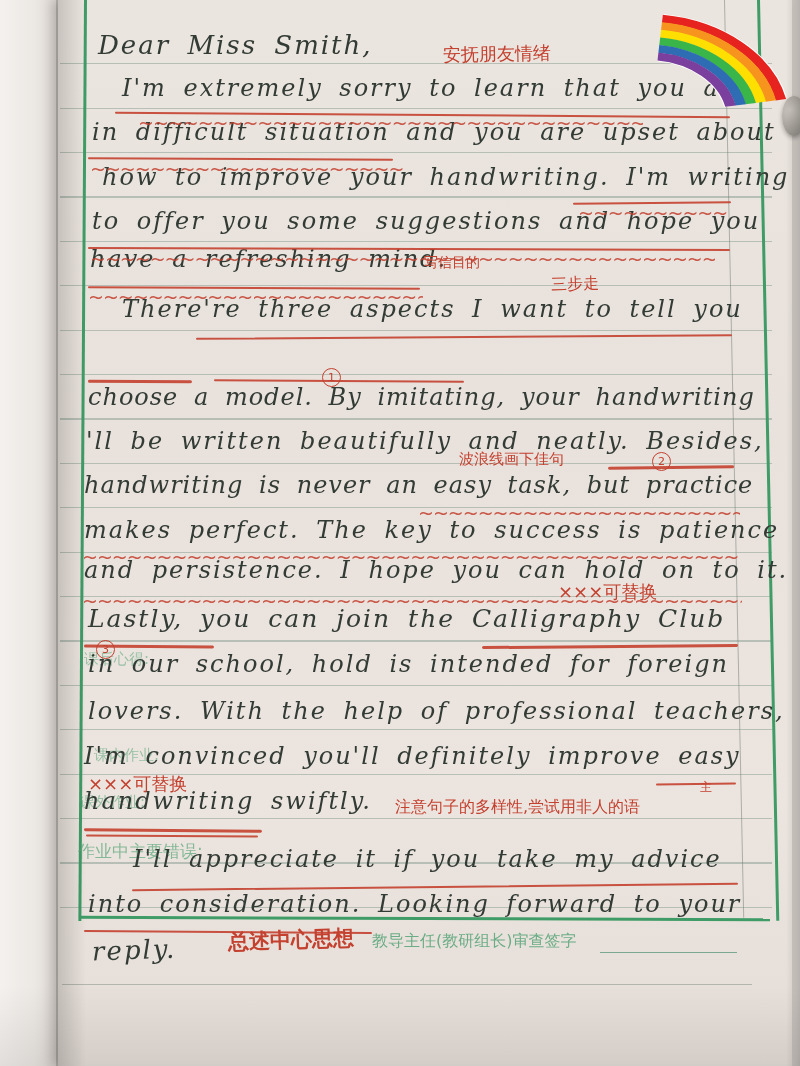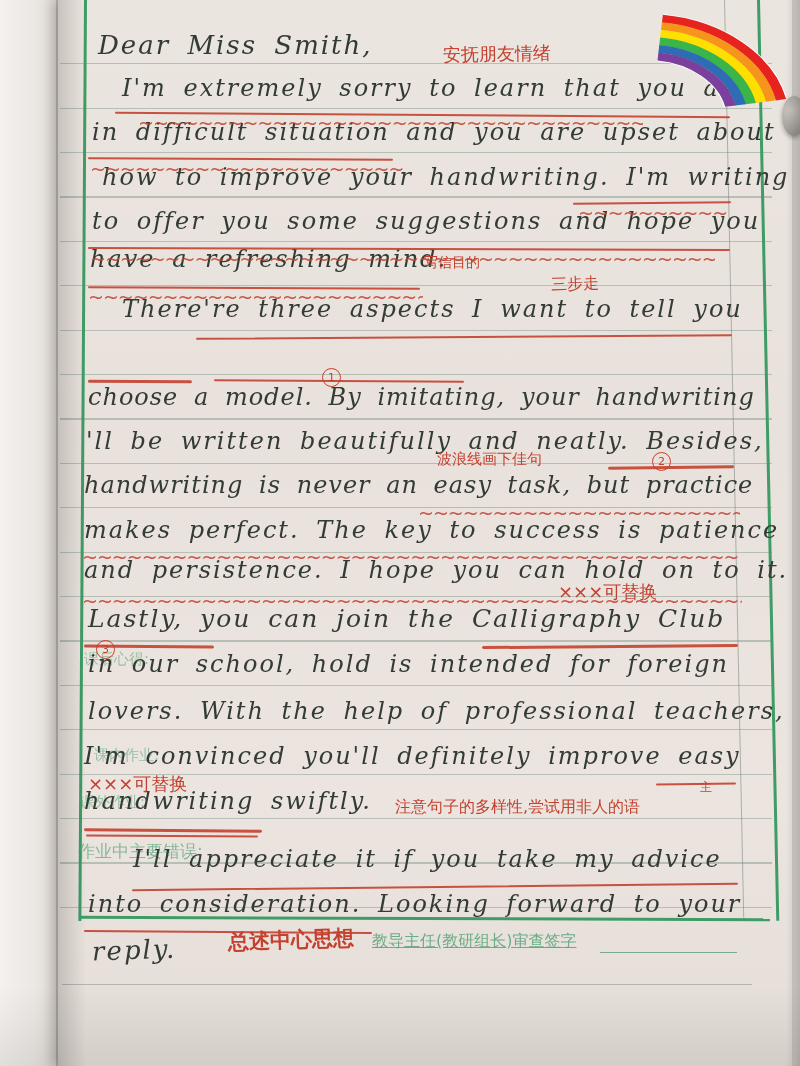--- a/index.html
+++ b/index.html
@@ -55,21 +55,21 @@
 
   <div class="frame-v" style="left:84px;height:921px;transform-origin:top center;transform:rotate(.35deg);"></div>
   <div class="frame-v" style="left:757px;height:921px;transform-origin:top center;transform:rotate(-1.2deg);"></div>
   <div class="frame-h" style="left:80px;top:917px;width:690px;transform:rotate(.2deg);"></div>
   <div class="inner-v" style="left:724px;height:918px;transform-origin:top center;transform:rotate(-1.2deg);"></div>
 
   <div class="gprint" style="left:84px;top:650px;font-size:15px;opacity:.65;">课后心得:</div>
   <div class="gprint" style="left:94px;top:746px;font-size:15px;opacity:.65;">课内作业:</div>
   <div class="gprint" style="left:80px;top:793px;font-size:15px;opacity:.65;">课外作业:</div>
   <div class="gprint" style="left:78px;top:840px;font-size:17px;opacity:.8;">作业中主要错误:</div>
-  <div class="gprint" style="left:372px;top:931px;font-size:16px;text-decoration:underline;">教导主任(教研组长)审查签字</div>
+  <div class="gprint" style="left:372px;top:931px;font-size:16px;">教导主任(教研组长)审查签字</div>
   <div class="sigline" style="left:600px;top:952px;width:137px;"></div>
 
   <div class="hw" style="left:98px;top:30px;font-size:26px;">Dear Miss Smith,</div>
   <div class="hw" style="left:122px;top:74px;">I'm extremely sorry to learn that you are</div>
   <div class="hw" style="left:92px;top:118px;">in difficult situation and you are upset about</div>
   <div class="hw" style="left:102px;top:163px;">how to improve your handwriting. I'm writing</div>
   <div class="hw" style="left:92px;top:207px;">to offer you some suggestions and hope you</div>
   <div class="hw" style="left:90px;top:245px;">have a refreshing mind.</div>
   <div class="hw" style="left:122px;top:295px;">There're three aspects I want to tell you</div>
   <div class="hw" style="left:88px;top:383px;letter-spacing:1px;">choose a model. By imitating, your handwriting</div>
@@ -108,21 +108,21 @@
   <div class="wavy" style="left:578px;top:208px;width:150px;">~~~~~~~~~~~~~~~~~~</div>
   <div class="wavy" style="left:90px;top:254px;width:625px;">~~~~~~~~~~~~~~~~~~~~~~~~~~~~~~~~~~~~~~~~~~~~~~~~~~~~~~~~~~~~~~~~~~~~~~~~~~</div>
   <div class="wavy" style="left:88px;top:292px;width:335px;">~~~~~~~~~~~~~~~~~~~~~~~~~~~~~~~~~~~~~~~</div>
   <div class="wavy" style="left:418px;top:508px;width:322px;">~~~~~~~~~~~~~~~~~~~~~~~~~~~~~~~~~~~~~~</div>
   <div class="wavy" style="left:82px;top:552px;width:658px;">~~~~~~~~~~~~~~~~~~~~~~~~~~~~~~~~~~~~~~~~~~~~~~~~~~~~~~~~~~~~~~~~~~~~~~~~~~~~~</div>
   <div class="wavy" style="left:82px;top:596px;width:660px;">~~~~~~~~~~~~~~~~~~~~~~~~~~~~~~~~~~~~~~~~~~~~~~~~~~~~~~~~~~~~~~~~~~~~~~~~~~~~~~</div>
 
   <div class="rnote" style="left:443px;top:42px;font-size:18px;transform:rotate(-1deg);">安抚朋友情绪</div>
   <div class="rnote" style="left:424px;top:254px;font-size:14px;">写信目的</div>
   <div class="rnote" style="left:551px;top:274px;font-size:16px;transform:rotate(-2deg);">三步走</div>
-  <div class="rnote" style="left:437px;top:450px;font-size:15px;">波浪线画下佳句</div>
+  <div class="rnote" style="left:459px;top:450px;font-size:15px;">波浪线画下佳句</div>
   <div class="rnote" style="left:558px;top:580px;font-size:18px;">×××可替换</div>
   <div class="rnote" style="left:88px;top:772px;font-size:18px;">×××可替换</div>
   <div class="rnote" style="left:395px;top:797px;font-size:16px;">注意句子的多样性,尝试用非人的语</div>
   <div class="rnote" style="left:700px;top:779px;font-size:12px;">主</div>
   <div class="rnote" style="left:228px;top:926px;font-size:21px;font-weight:bold;transform:rotate(-2deg);">总述中心思想</div>
 
   <div class="cnum" style="left:322px;top:368px;">1</div>
   <div class="cnum" style="left:652px;top:452px;">2</div>
   <div class="cnum" style="left:96px;top:640px;">3</div>
 

